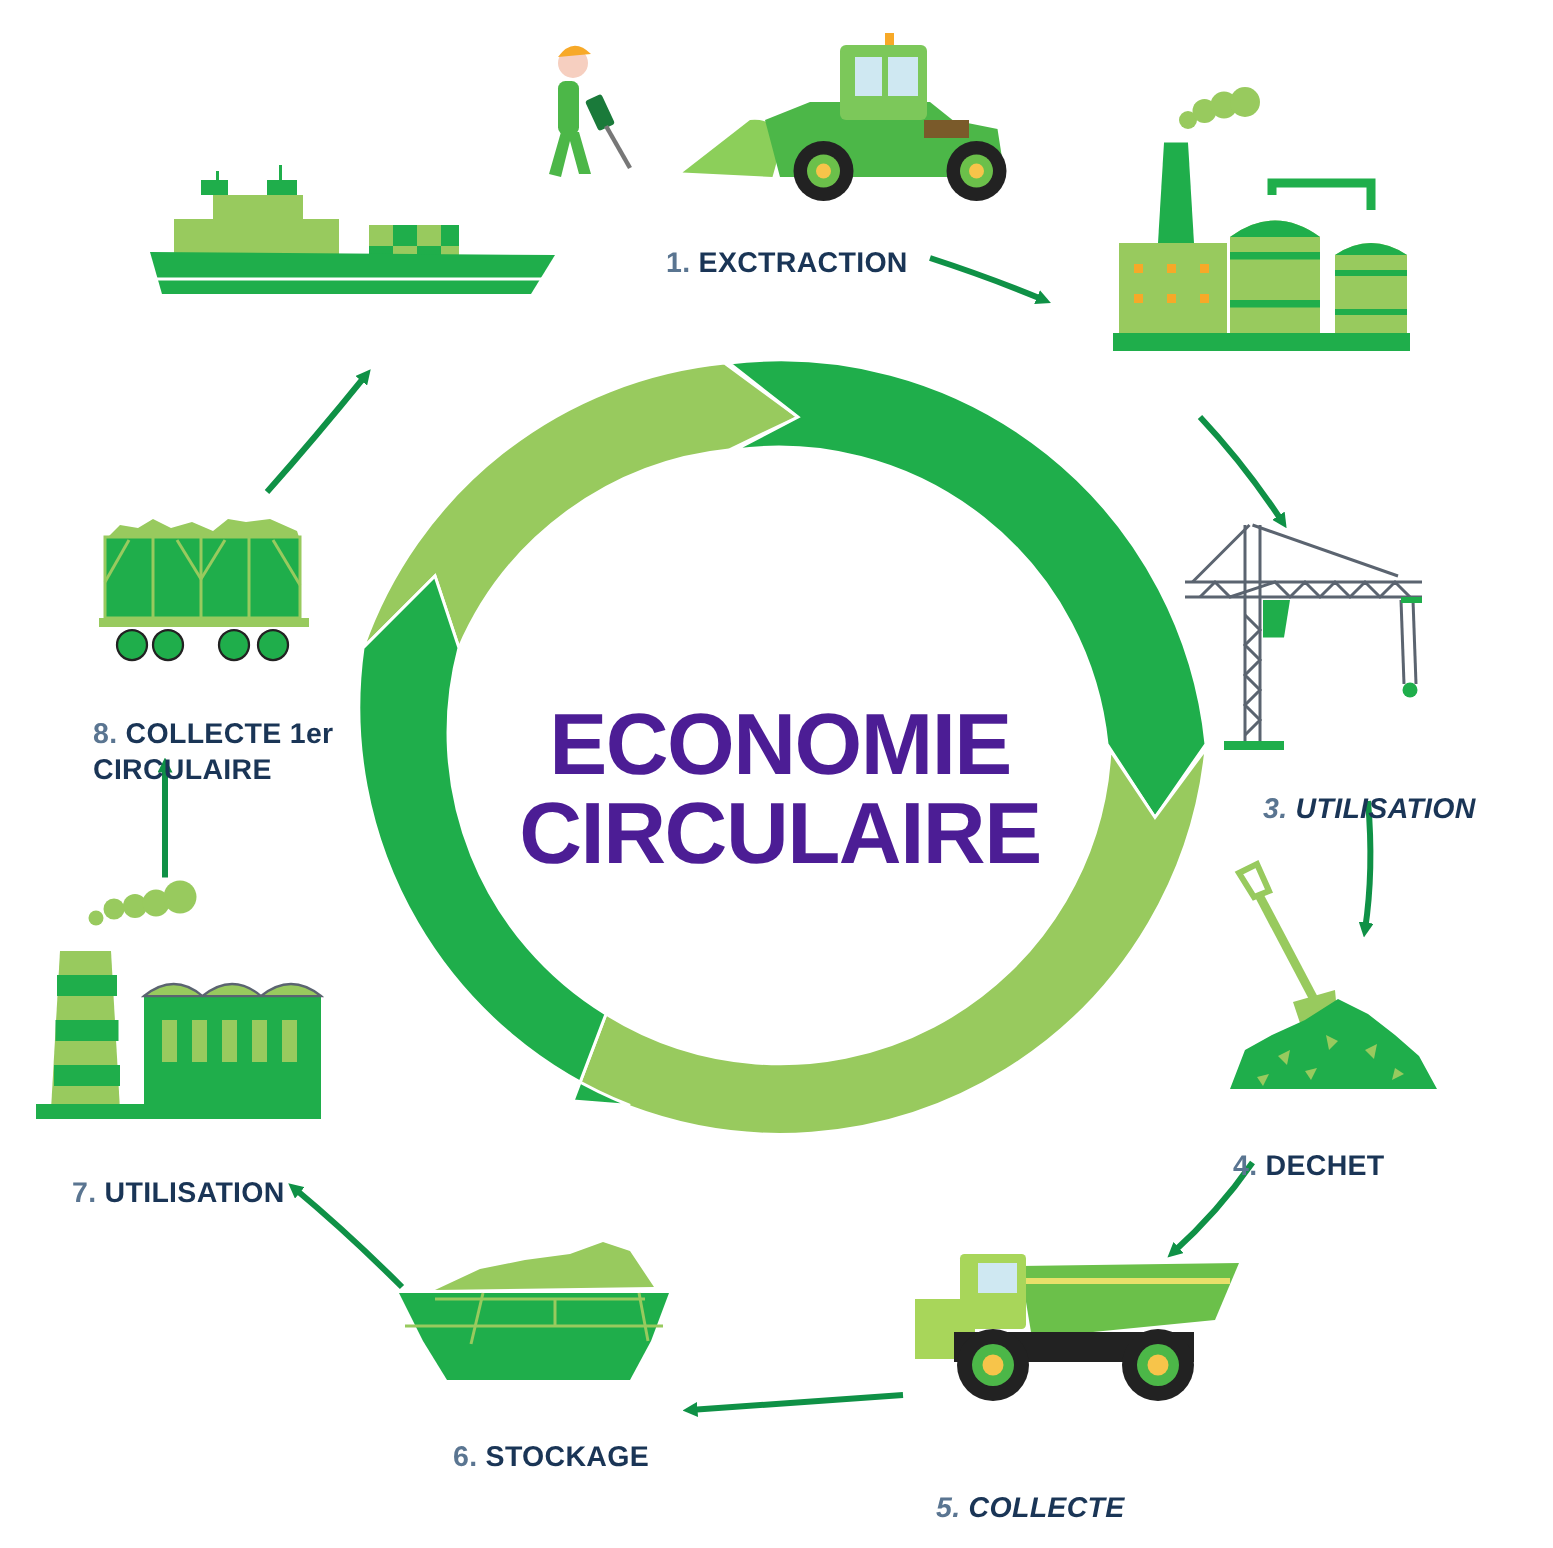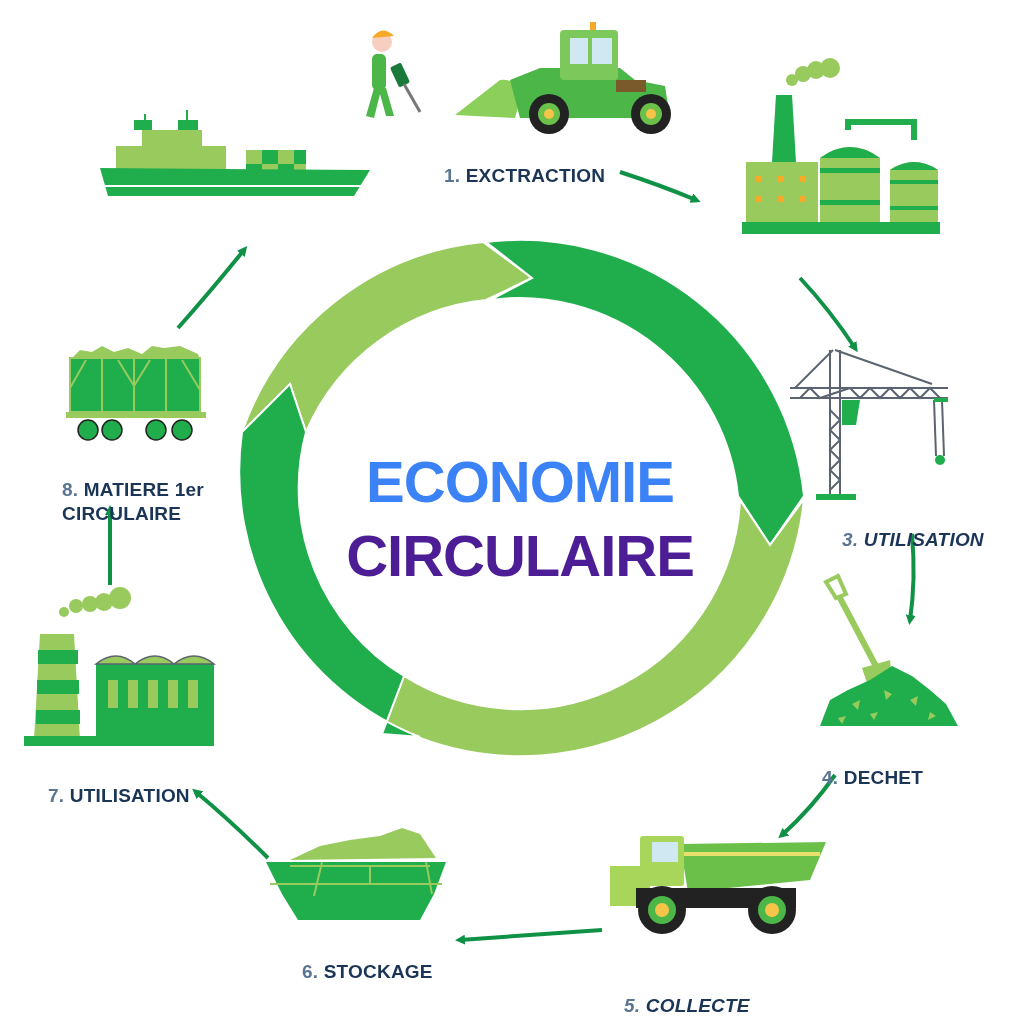--- a/index.html
+++ b/index.html
@@ -7,21 +7,21 @@
   .stage { position: absolute; left: 0; top: 0; width: 1035px; height: 1032px; }
   .label {
     position: absolute; font-family: "Liberation Sans", sans-serif; font-weight: bold;
     font-size: 19px; color: #1a3556; white-space: nowrap; letter-spacing: 0.2px; line-height: 24px; margin-top: 24px;
   }
   .label .num { color: #5a7591; }
   .center-title {
     position: absolute; left: 300px; width: 440px; text-align: center;
     font-family: "Liberation Sans", sans-serif; font-weight: bold; letter-spacing: -1px;
   }
-  #t1 { top: 448px; font-size: 58px; color: #3b82f6; }
+  #t1 { top: 463px; font-size: 58px; color: #4c1d95; }
   #t2 { top: 522px; font-size: 58px; color: #4c1d95; }
   svg { position: absolute; left: 0; top: 0; }
 </style>
 </head>
 <body>
 
 <div class="stage">
 
 <svg width="1035" height="1032" viewBox="0 0 1035 1032">
   <defs>
@@ -243,17 +243,17 @@
 <div class="label" style="left:302px; top:936px;">
   <span class="num">6.</span>
   <span>STOCKAGE</span>
 </div>
 <div class="label" style="left:48px; top:760px;">
   <span class="num">7.</span>
   <span>UTILISATION</span>
 </div>
 <div class="label" style="left:62px; top:454px;">
   <span class="num">8.</span>
-  <span>MATIERE 1er</span><br>
+  <span>COLLECTE 1er</span><br>
   <span>CIRCULAIRE</span>
 </div>
 
 </div>
 
 </body></html>

